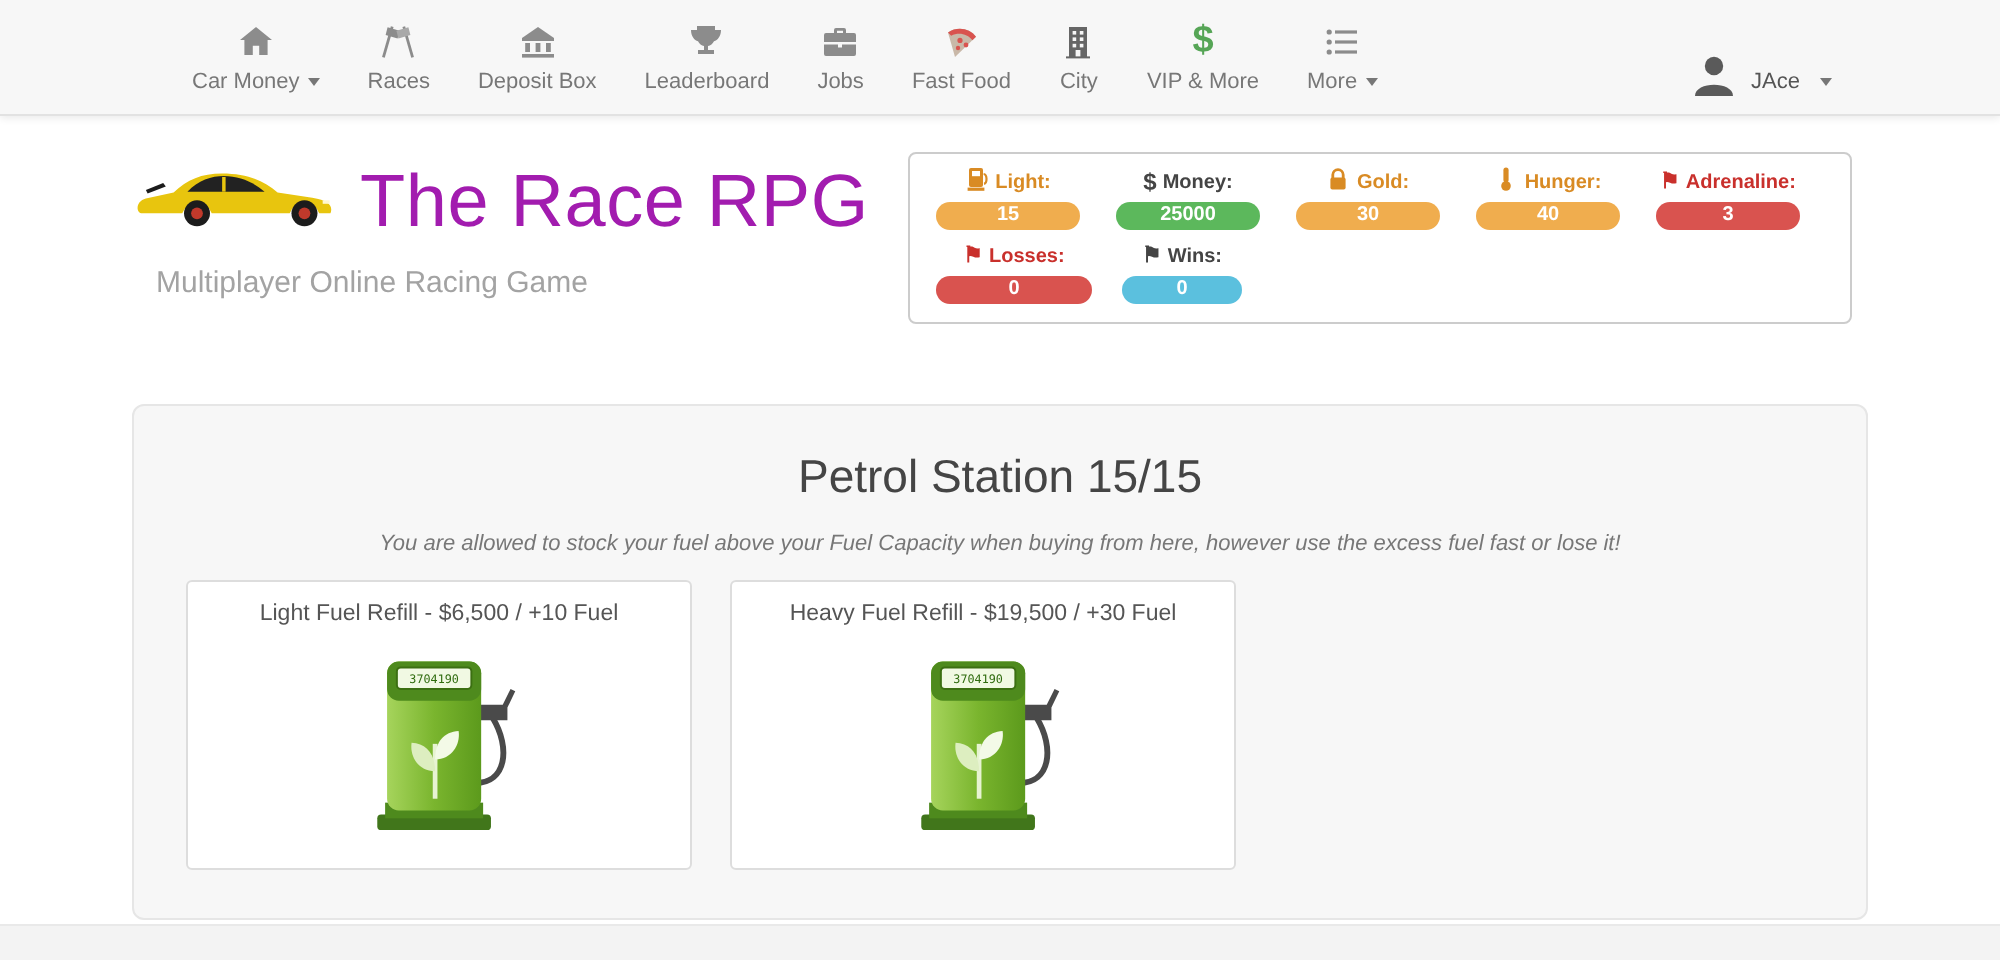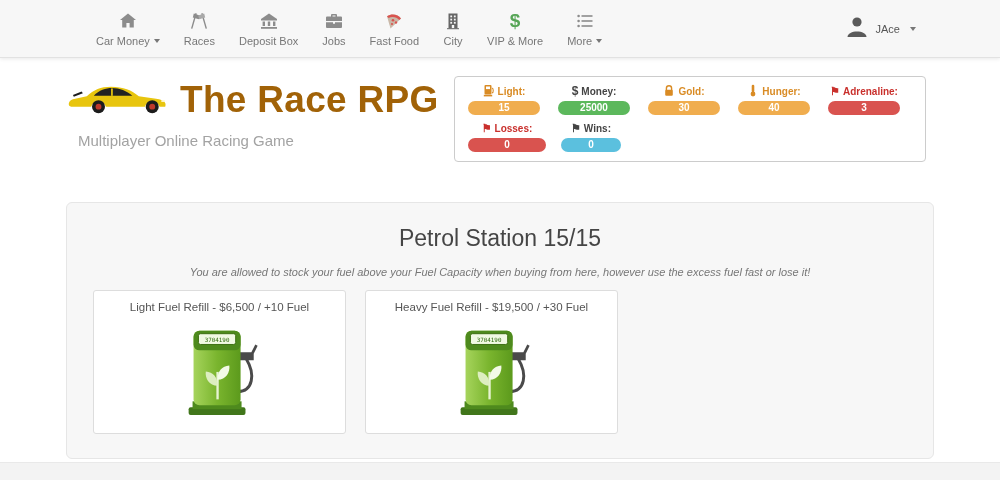--- a/index.html
+++ b/index.html
@@ -30,29 +30,29 @@
   }
   .nav-item .nicon { height:20px; display:flex; align-items:flex-end; }
   .nlabel { font-size:11px; color:#777; white-space:nowrap; display:flex; align-items:center; }
   .caret {
     display:inline-block; width:0; height:0;
     border-left:3.5px solid transparent; border-right:3.5px solid transparent;
     border-top:4px solid #777; margin-left:4px;
   }
   .nav-dollar { font-size:19px; line-height:20px; font-weight:bold; color:#56a556; }
   .nav-user {
-    position:absolute; right:84px; top:0; height:57px;
+    position:absolute; right:84px; top:12px; height:57px;
     display:flex; align-items:center; gap:6px; cursor:pointer;justify-content:space-between;
   }
   .nav-user .name { font-size:11px; color:#555; }
 
   
   header.site-header { position:relative; padding:20px 0 0 66px; height:118px; }
   .brand { display:flex; align-items:center; gap:10px; }
-  .brand h1 { font-size:37px; font-weight:700; color:#a16207; letter-spacing:.3px; }
+  .brand h1 { font-size:37px; font-weight:400; color:#a21caf; letter-spacing:.3px; }
   .subtitle { margin:10px 0 0 12px; font-size:15px; color:#a3a3a3; }
 
   .stats-panel {
     position:absolute; top:18px; right:74px; width:472px;
     background:#fff; border:1px solid #ccc; border-radius:4px;
     padding:7px 4px 9px;
   }
   .stats-row { display:flex; }
   .stats-row + .stats-row { margin-top:6px; }
   .stat { width:90px; text-align:center; }
@@ -147,20 +147,30 @@
             <rect x="8.8" y="10.5" width="2.4" height="4.5"></rect>
             <rect x="14" y="10.5" width="2.4" height="4.5"></rect>
           <rect x="2" y="16" width="16" height="1.8"></rect>
         </svg>
       </span>
       <span class="nlabel">
           <span>Deposit Box</span>
         </span>
     </a>
 
+    <a class="nav-item">
+      <span class="nicon">
+        <svg viewBox="0 0 20 20" width="20" height="20" fill="#8c8c8c">
+          <path d="M5.5 2 h9 v2 h3 c0 3 -1.7 5.2 -3.5 5.6 -.7 1.3 -1.7 2.2 -3 2.4 v2 h3 v2 h-8 v-2 h3 v-2 c-1.3 -.2 -2.3 -1.1 -3 -2.4 C4.2 9.2 2.5 7 2.5 4 h3 Z"></path>
+        </svg>
+      </span>
+      <span class="nlabel">
+          <span>Leaderboard</span>
+        </span>
+    </a>
 
     <a class="nav-item">
       <span class="nicon">
         <svg viewBox="0 0 20 20" width="20" height="20" fill="#8c8c8c">
           <path d="M8 3 h4 a1 1 0 0 1 1 1 v1.5 h4 a1 1 0 0 1 1 1 V10 H2 V6.5 a1 1 0 0 1 1 -1 h4 V4 a1 1 0 0 1 1 -1 Z M8.5 5.5 h3 V4.4 h-3 Z"></path>
           <path d="M2 11.2 h7 v1.6 h2 v-1.6 h7 V16 a1 1 0 0 1 -1 1 H3 a1 1 0 0 1 -1 -1 Z"></path>
         </svg>
       </span>
       <span class="nlabel">
           <span>Jobs</span>

